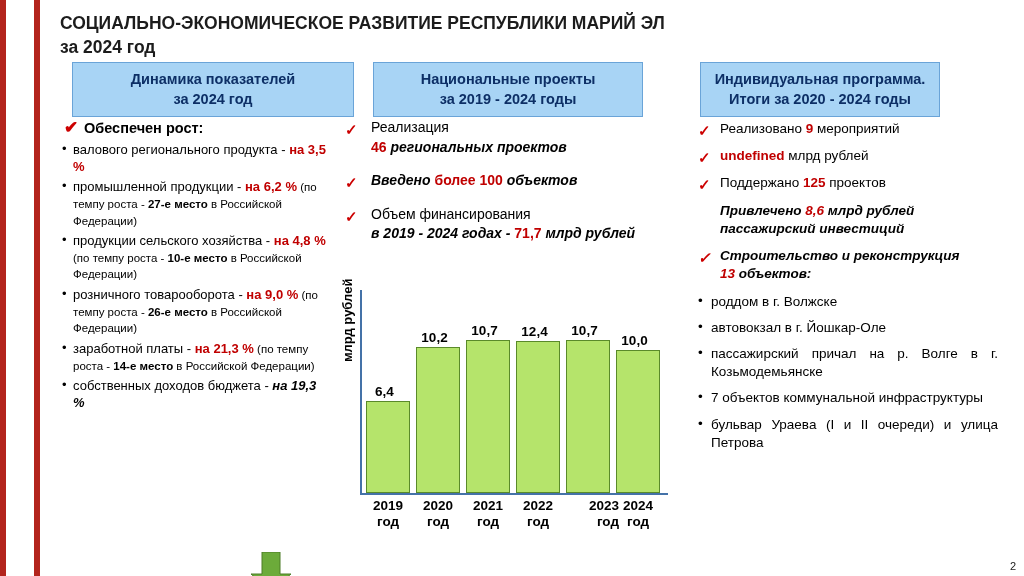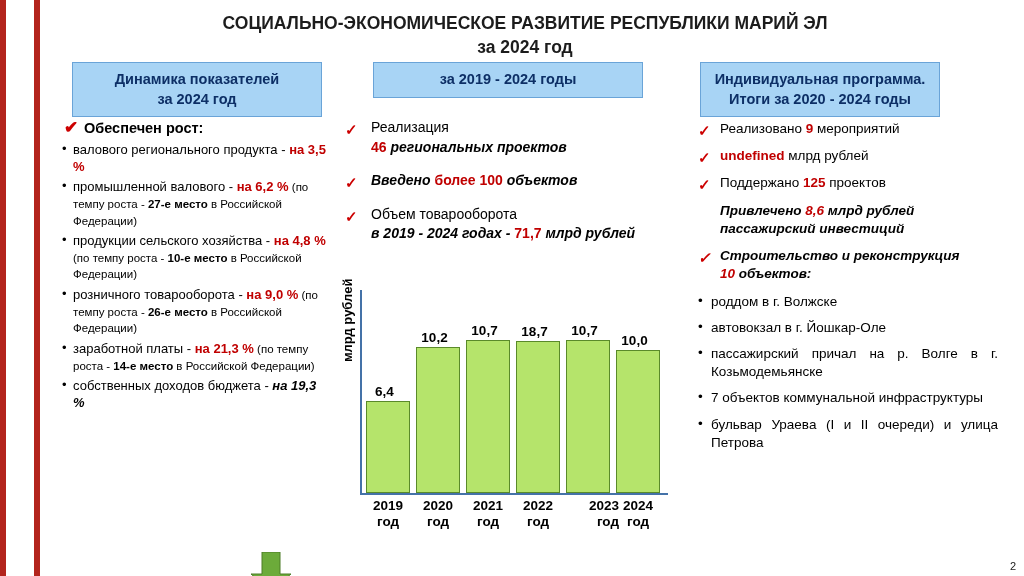--- a/index.html
+++ b/index.html
@@ -19,32 +19,32 @@
   .left-border .inner {
     position:absolute; left:6px; top:0; width:28px; height:576px;
     background:#ffffff;
   }
   .orn svg { display:block; }
   .red-strip-r { position:absolute; left:34px; top:0; width:6px; height:576px; background:#b3241d; }
 
   
   .title {
     position:absolute; left:60px; top:12px; width:930px;
-    text-align:center; font-weight:bold; font-size:17.5px;
+    text-align:left; font-weight:bold; font-size:17.5px;
     line-height:1.35; color:#1c1c1c;
   }
 
   
   .colhead {
     position:absolute; background:#a8d4f5; border:1px solid #6aa4d8;
     text-align:center; font-weight:bold; font-size:14.5px; color:#0d2f66;
     line-height:1.35; padding:7px 4px;
     box-sizing:border-box;
   }
-  #head1 { left:72px;  top:62px; width:250px; }
+  #head1 { left:72px;  top:62px; width:282px; }
   #head2 { left:373px; top:62px; width:270px; }
   #head3 { left:700px; top:62px; width:240px; }
 
   
   .col1 { position:absolute; left:62px; top:120px; width:268px; font-size:13px; }
   .c1-title { font-weight:bold; font-size:14.5px; padding-left:22px; position:relative; margin-bottom:6px; }
   .tick {
     color:#cc0000; font-weight:bold; font-size:17px;
     position:absolute; left:2px; top:-3px;
   }
@@ -188,35 +188,36 @@
 <div class="title">
   <div>СОЦИАЛЬНО-ЭКОНОМИЧЕСКОЕ РАЗВИТИЕ РЕСПУБЛИКИ МАРИЙ ЭЛ</div>
   <div>за 2024 год</div>
 </div>
 
 <div class="colhead" id="head1">
   <div>Динамика показателей</div>
   <div>за 2024 год</div>
 </div>
 <div class="colhead" id="head2">
+  <div>Национальные проекты</div>
   <div>за 2019 - 2024 годы</div>
 </div>
 <div class="colhead" id="head3">
   <div>Индивидуальная программа.</div>
   <div>Итоги за 2020 - 2024 годы</div>
 </div>
 
 <div class="col1">
   <div class="c1-title">
     <span class="tick">✔</span>
     <span>Обеспечен рост:</span>
   </div>
   <ul class="c1-list" id="c1-list">
       <li><span class="bul">•</span><span>валового регионального продукта - </span><span class="red">на 3,5 %</span></li>
-      <li><span class="bul">•</span><span>промышленной валового - </span><span class="red">на 6,2 %</span><span class="sm">  (по темпу роста - <b>27-е место</b> в Российской Федерации)</span></li>
+      <li><span class="bul">•</span><span>промышленной продукции - </span><span class="red">на 6,2 %</span><span class="sm">  (по темпу роста - <b>27-е место</b> в Российской Федерации)</span></li>
       <li><span class="bul">•</span><span>продукции сельского хозяйства - </span><span class="red">на 4,8 %</span><span class="sm"> (по темпу роста - <b>10-е место</b> в Российской Федерации)</span></li>
       <li><span class="bul">•</span><span>розничного товарооборота - </span><span class="red">на 9,0 %</span><span class="sm"> (по темпу роста - <b>26-е место</b> в Российской Федерации)</span></li>
       <li><span class="bul">•</span><span>заработной платы - </span><span class="red">на 21,3 %</span><span class="sm"> (по темпу роста - <b>14-е место</b> в Российской   Федерации)</span></li>
       <li><span class="bul">•</span><span>собственных доходов бюджета - </span><span class="bold">на 19,3 %</span></li>
     </ul>
 
   <div class="arrow-down">
     <svg width="42" height="40" viewBox="0 0 42 40">
       <polygon points="12,0 30,0 30,22 41,22 21,39 1,22 12,22" fill="#6cab3a" stroke="#4c7d27" stroke-width="1"></polygon>
     </svg>
@@ -230,21 +231,21 @@
         <span class="tickl">✓</span>
         <div>Реализация</div>
         <div><span class="red">46</span><span class="bold"> региональных проектов</span></div>
       </div>
       <div class="c2-item">
         <span class="tickl">✓</span>
         <div><span class="bold">Введено </span><span class="red">более 100</span><span class="bold"> объектов</span></div>
       </div>
       <div class="c2-item">
         <span class="tickl">✓</span>
-        <div>Объем товарооборота</div>
+        <div>Объем финансирования</div>
         <div><span class="bold">в 2019 - 2024 годах - </span><span class="red">71,7</span><span class="bold"> млрд рублей</span></div>
       </div>
     </div>
 </div>
 
 <div class="chart">
   <div class="y-axis-label">млрд рублей</div>
   <div class="axis-v"></div>
   <div class="axis-h"></div>
   <div class="bars" id="chart-bars">
@@ -254,21 +255,21 @@
       </div>
       <div class="bar-wrap" style="left: 52px;">
         <div class="bar-val">10,2</div>
         <div class="bar" style="height:146px;background:#b5e46b"></div>
       </div>
       <div class="bar-wrap" style="left: 102px;">
         <div class="bar-val">10,7</div>
         <div class="bar" style="height:153px;background:#b5e46b"></div>
       </div>
       <div class="bar-wrap" style="left: 152px;">
-        <div class="bar-val">18,7</div>
+        <div class="bar-val">12,4</div>
         <div class="bar" style="height:152px;background:#b5e46b"></div>
       </div>
       <div class="bar-wrap" style="left: 202px;">
         <div class="bar-val">10,7</div>
         <div class="bar" style="height:153px;background:#b5e46b"></div>
       </div>
       <div class="bar-wrap" style="left: 252px;">
         <div class="bar-val">10,0</div>
         <div class="bar" style="height:143px;background:#b5e46b"></div>
       </div>
@@ -300,21 +301,21 @@
       </div>
     </div>
 </div>
 
 <div class="col3">
   <div id="c3-list">
       <div class="c3-item"><span class="tickl">✓</span>Реализовано <span class="red">9</span> мероприятий</div>
       <div class="c3-item"><span class="tickl">✓</span><span class="red">undefined</span> млрд рублей</div>
       <div class="c3-item"><span class="tickl">✓</span>Поддержано <span class="red">125</span> проектов</div>
       <div class="c3-plain bold">Привлечено <span class="red">8,6</span> млрд рублей<div>пассажирский инвестиций</div></div>
-      <div class="c3-item bold"><span class="tickl">✓</span>Строительство  и  реконструкция<div><span class="red">10</span> объектов:</div></div>
+      <div class="c3-item bold"><span class="tickl">✓</span>Строительство  и  реконструкция<div><span class="red">13</span> объектов:</div></div>
     </div>
   <div id="c3-bullets">
       <div class="c3-bul"><span class="bul">•</span>роддом в г. Волжске</div>
       <div class="c3-bul"><span class="bul">•</span>автовокзал в г. Йошкар-Оле</div>
       <div class="c3-bul"><span class="bul">•</span>пассажирский  причал  на  р. Волге в г. Козьмодемьянске</div>
       <div class="c3-bul"><span class="bul">•</span>7      объектов      коммунальной инфраструктуры</div>
       <div class="c3-bul"><span class="bul">•</span>бульвар  Ураева  (I  и  II  очереди) и улица Петрова</div>
     </div>
 </div>
 

